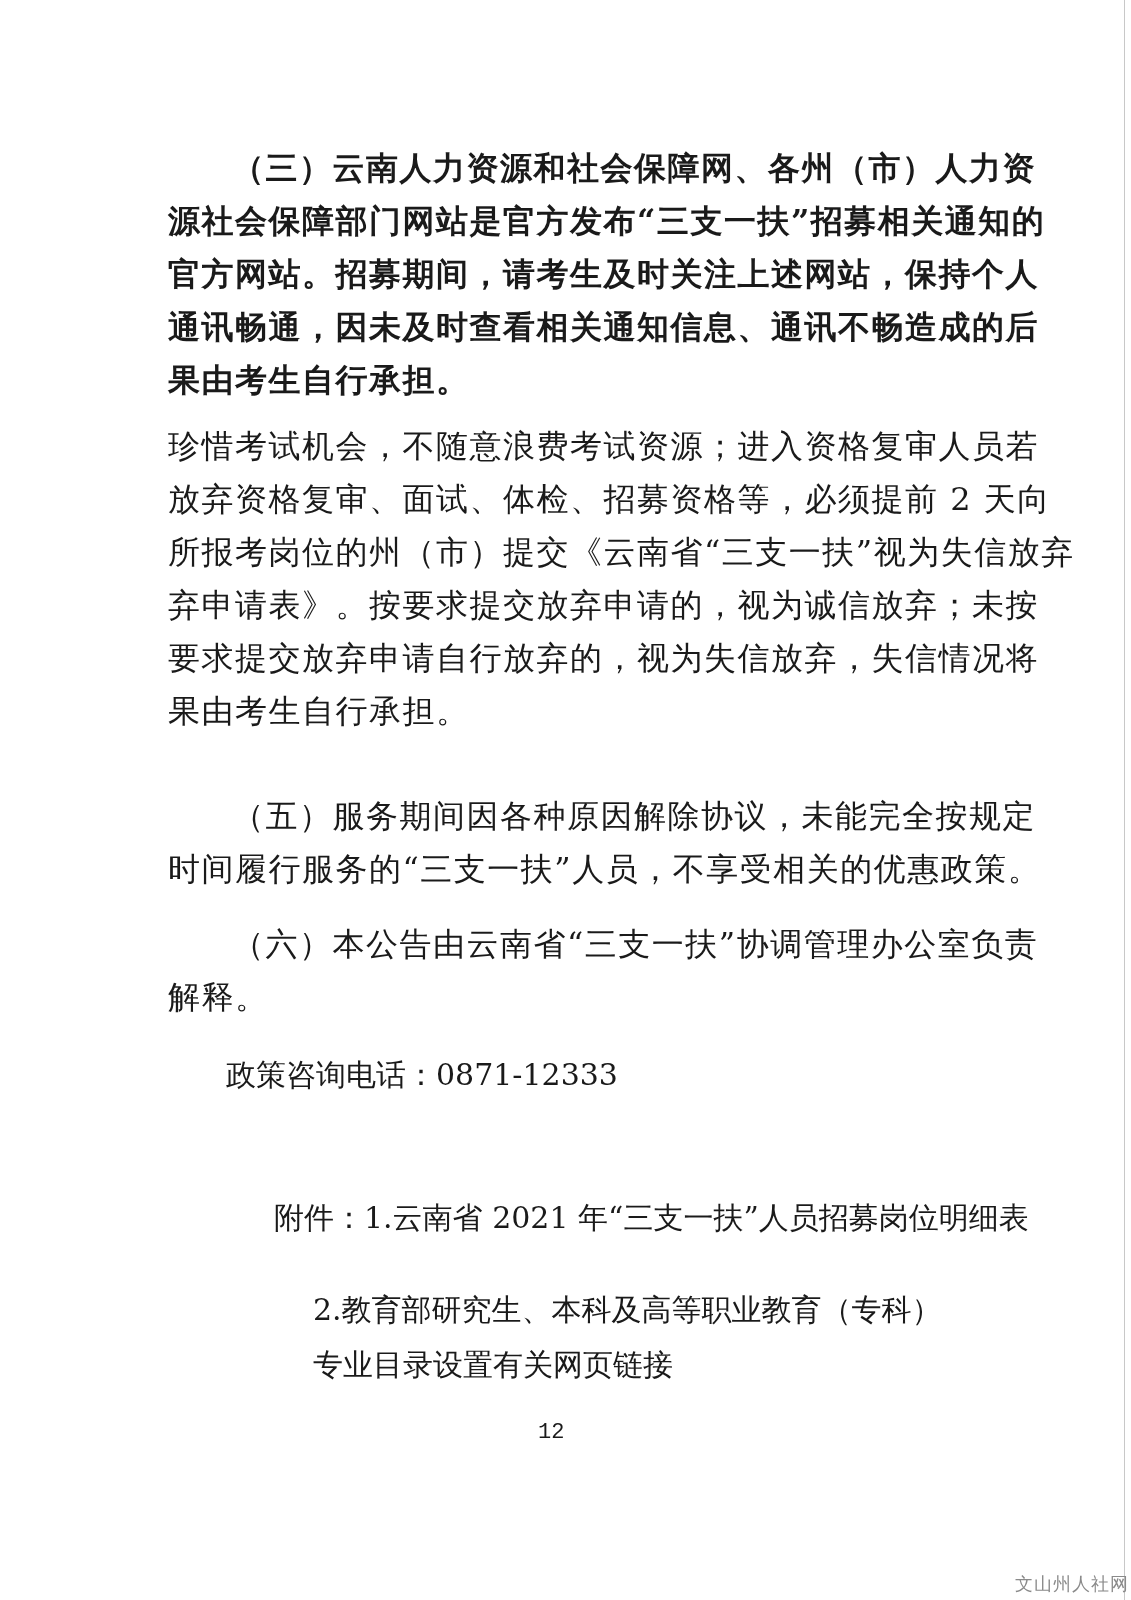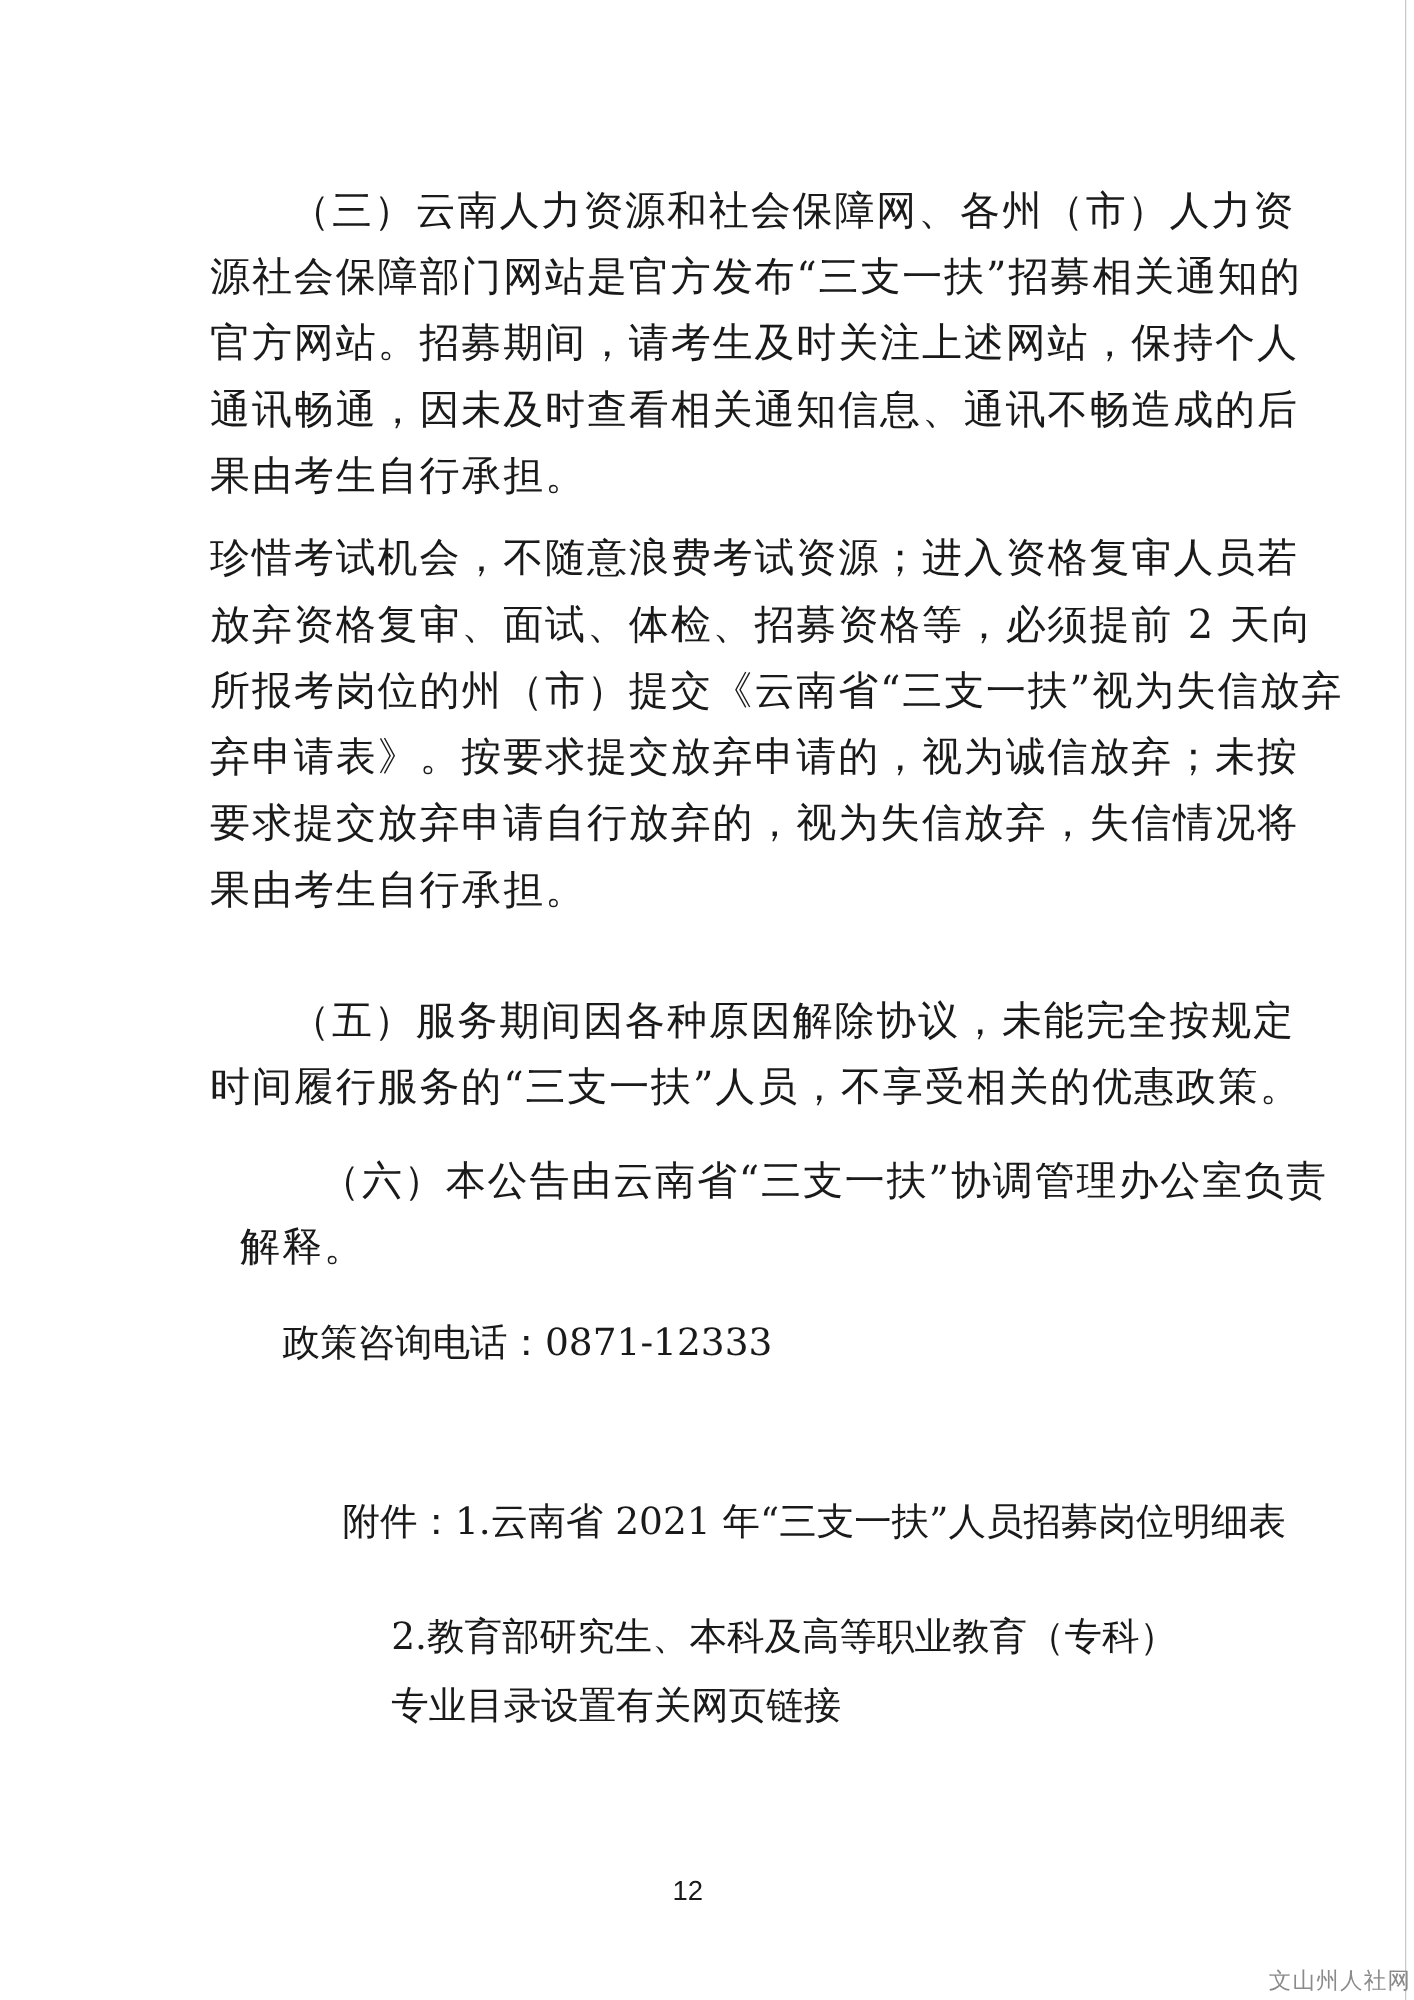--- a/index.html
+++ b/index.html
@@ -26,36 +26,36 @@
     .hotline .label { font-weight: normal; }
     .attach {
       position: absolute; left: 226px; top: 1198px;
       font-size: 30px; line-height: 40px; white-space: nowrap; margin-left: 48px;
     }
     .attach2 {
       position: absolute; left: 313px; top: 1282px;
       font-size: 30px; line-height: 55px; white-space: nowrap;
     }
     .page-num {
-      position: absolute; left: 538px; top: 1500px;
-      font-family: Liberation Sans, sans-serif;
+      position: absolute; left: 538px; top: 1420px;
+      font-family: Liberation Mono, monospace;
       font-size: 22px;
     }
     .watermark {
       position: absolute; right: 2px; bottom: 4px;
       font-family: Liberation Sans, sans-serif;
       font-size: 18px; color: #8a8a8a; letter-spacing: 1px;
     }
   </style>
 </head>
 <body>
 
 <div class="edge-line"></div>
 
-<div class="para" style="top:142px;">
+<div class="para" style="top:142px;font-weight:bold;">
   <span class="line indent">（三）云南人力资源和社会保障网、各州（市）人力资</span>
   <span class="line">源社会保障部门网站是官方发布“三支一扶”招募相关通知的</span>
   <span class="line">官方网站。招募期间，请考生及时关注上述网站，保持个人</span>
   <span class="line">通讯畅通，因未及时查看相关通知信息、通讯不畅造成的后</span>
   <span class="line">果由考生自行承担。</span>
 </div>
 
 <div class="para" style="top:420px;">
   <span class="line">珍惜考试机会，不随意浪费考试资源；进入资格复审人员若</span>
   <span class="line">放弃资格复审、面试、体检、招募资格等，必须提前 2 天向</span>
@@ -63,21 +63,21 @@
   <span class="line">弃申请表》。按要求提交放弃申请的，视为诚信放弃；未按</span>
   <span class="line">要求提交放弃申请自行放弃的，视为失信放弃，失信情况将</span>
   <span class="line">果由考生自行承担。</span>
 </div>
 
 <div class="para" style="top:790px;">
   <span class="line indent">（五）服务期间因各种原因解除协议，未能完全按规定</span>
   <span class="line">时间履行服务的“三支一扶”人员，不享受相关的优惠政策。</span>
 </div>
 
-<div class="para" style="top:918px;margin-left:24px;">
+<div class="para" style="top:918px;">
   <span class="line indent">（六）本公告由云南省“三支一扶”协调管理办公室负责</span>
   <span class="line">解释。</span>
 </div>
 
 <div class="hotline">
   <span class="label">政策咨询电话：</span><span>0871-12333</span>
 </div>
 
 <div class="attach">
   <span>附件：</span><span>1.云南省 2021 年“三支一扶”人员招募岗位明细表</span>

